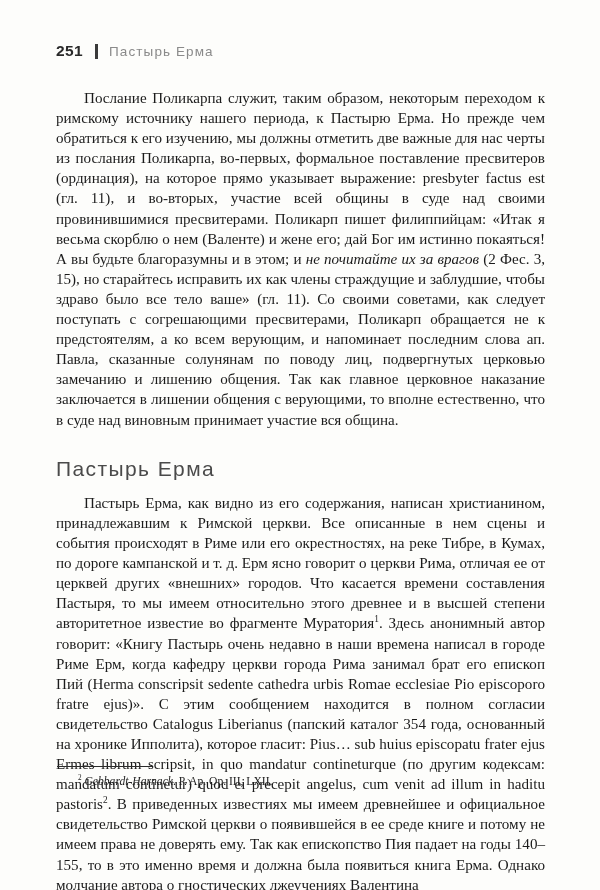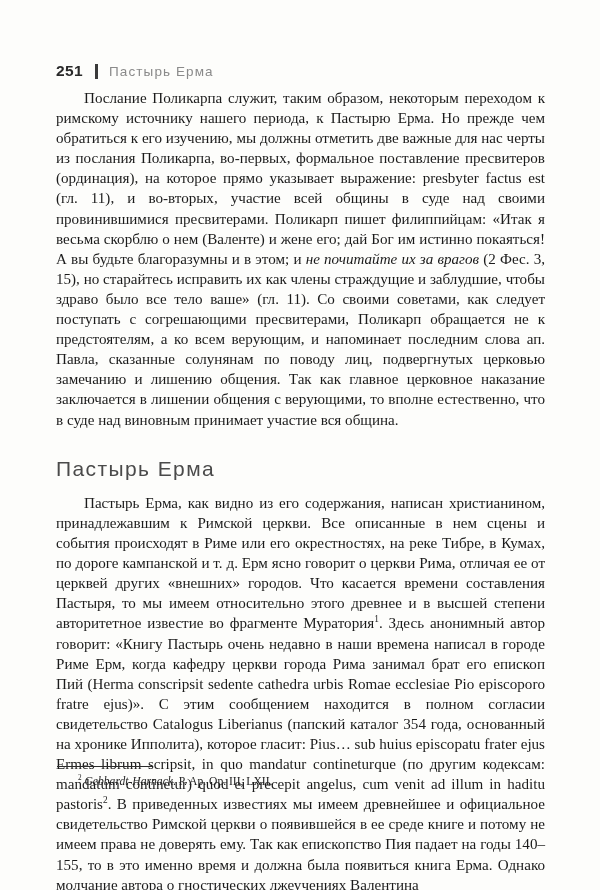--- a/index.html
+++ b/index.html
@@ -16,21 +16,21 @@
     overflow: hidden;
     font-family: "Liberation Serif", "DejaVu Serif", serif;
     color: #1b1b1b;
     box-sizing: border-box;
   }
 
   
   .running-head {
     position: absolute;
     left: 56px;
-    top: 60px;
+    top: 40px;
     display: flex;
     align-items: center;
     height: 22px;
   }
   .folio {
     font-family: "Liberation Sans", "DejaVu Sans", sans-serif;
     font-size: 15.5px;
     font-weight: 700;
     letter-spacing: 0.4px;
     color: #2a2a2a;

